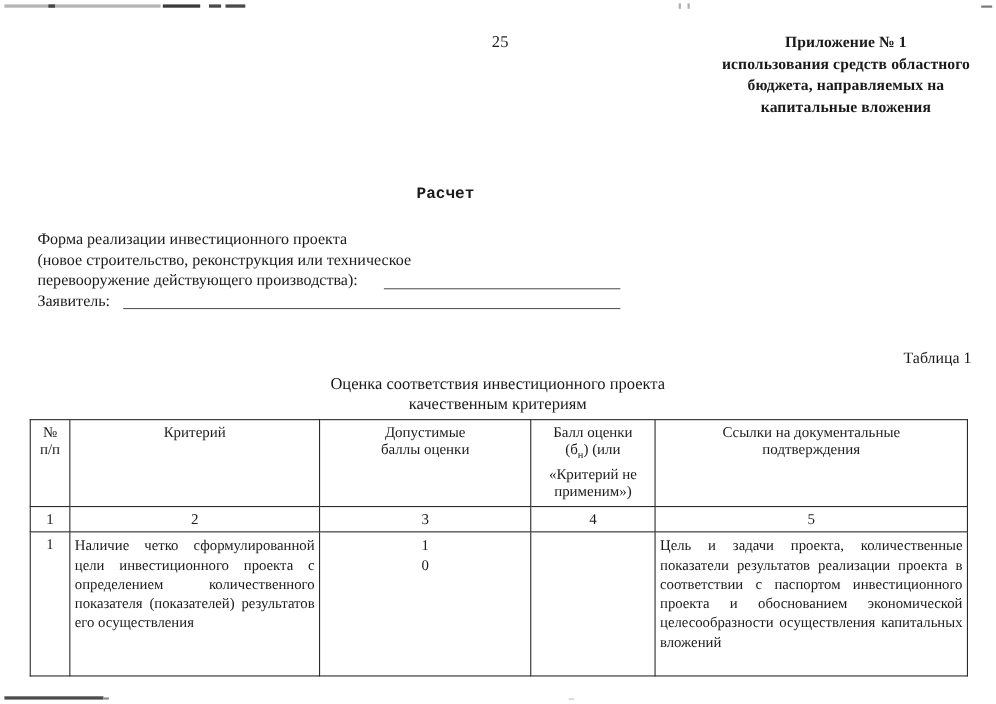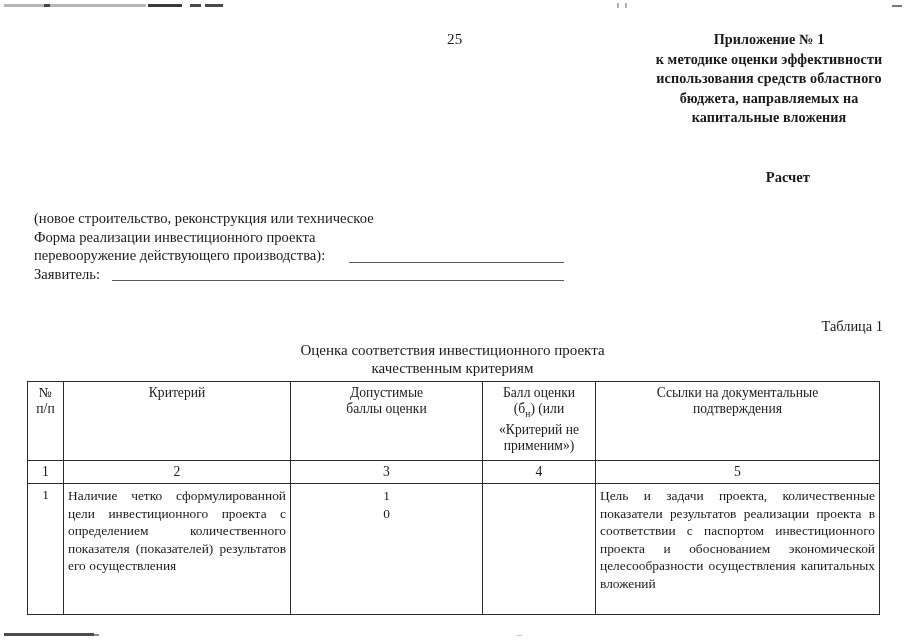--- a/index.html
+++ b/index.html
@@ -48,24 +48,25 @@
     font-size: 14.2px;
     line-height: 19.5px;
     letter-spacing: 0.1px;
   }
 
   
   #doc-heading {
     position: absolute;
     left: 0px; top: 166px;
     width: 810px;
-    text-align: right;
+    text-align: center;
     font-weight: bold;
     font-size: 14.6px;
     line-height: 22px;
+    font-family: Liberation Mono, monospace;
   }
   #doc-heading .line2 { letter-spacing: 0.15px; }
 
   
   #form-fields {
     position: absolute;
     left: 34px; top: 209px;
     width: 530px;
     font-size: 14.6px;
     line-height: 18.6px;
@@ -147,36 +148,35 @@
 <div class="scan-artifact" id="art-g"></div>
 <div class="scan-artifact" id="art-h"></div>
 <div class="scan-artifact" id="art-i"></div>
 <div class="scan-artifact" id="art-j"></div>
 <div class="scan-artifact" id="art-k"></div>
 
 <div id="page-number">25</div>
 
 <div id="appendix-block">
   <div>Приложение № 1</div>
-  <div>к методике оценки эффективности</div>
   <div>использования средств областного</div>
   <div>бюджета, направляемых на</div>
   <div>капитальные вложения</div>
 </div>
 
 <div id="doc-heading">
   <div class="line1">Расчет</div>
 </div>
 
 <div id="form-fields">
   <div class="form-row">
+    <span>Форма реализации инвестиционного проекта</span>
+  </div>
+  <div class="form-row">
     <span>(новое строительство, реконструкция или техническое</span>
-  </div>
-  <div class="form-row">
-    <span>Форма реализации инвестиционного проекта</span>
   </div>
   <div class="form-row">
     <span>перевооружение действующего производства):</span>
     <span class="rule" style="left: 315px; width: 215px;"></span>
   </div>
   <div class="form-row">
     <span>Заявитель:</span>
     <span class="rule" style="left: 78px; width: 452px;"></span>
   </div>
 </div>

